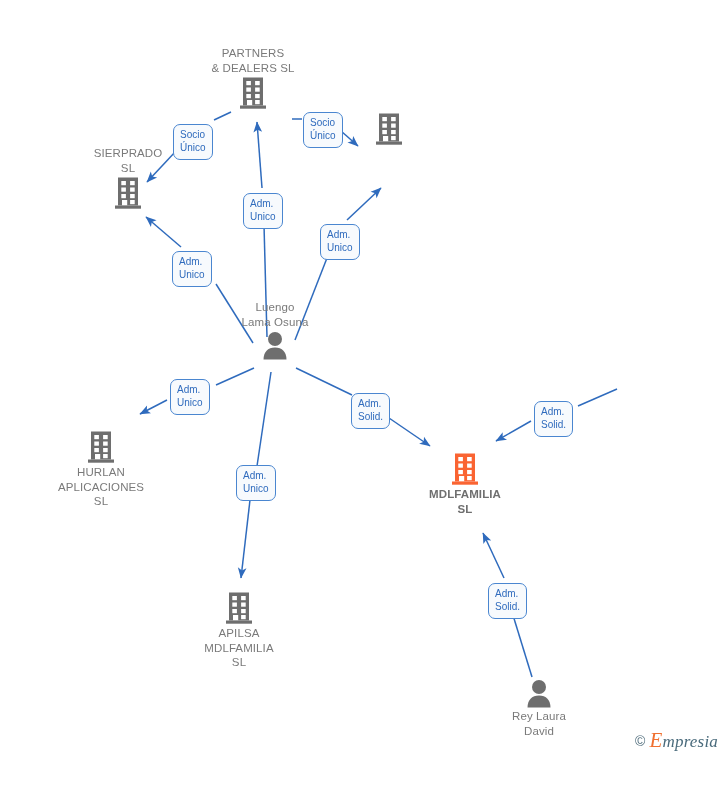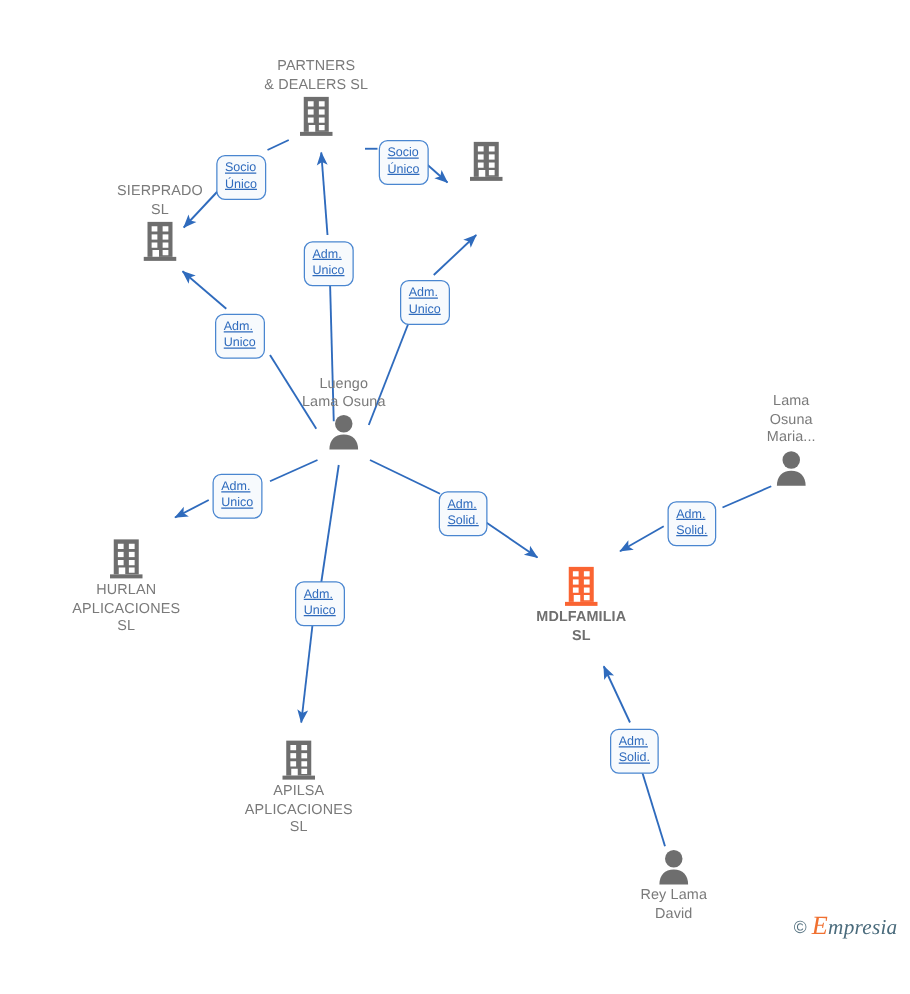--- a/index.html
+++ b/index.html
@@ -54,21 +54,20 @@
     background: #f7fafd;
     border: 1.3px solid #4a86d0;
     border-radius: 7px;
     color: #2f6bbd;
     font-size: 10px;
     line-height: 12.5px;
     padding: 4px 6px 5px 6px;
     text-align: left;
     white-space: pre-line;
     box-sizing: border-box;
-    text-decoration: underline;
   }
   #watermark {
     position: absolute;
     right: 10px;
     bottom: 7px;
     z-index: 9;
     display: flex;
     align-items: center;
     gap: 4px;
     user-select: none;
@@ -219,57 +218,48 @@
         <rect x="17.1" y="5" width="4.6" height="4.2" fill="#fff"></rect>
       <rect x="8.3" y="11.5" width="4.6" height="4.2" fill="#fff"></rect>
         <rect x="17.1" y="11.5" width="4.6" height="4.2" fill="#fff"></rect>
       <rect x="8.3" y="18" width="4.6" height="4.2" fill="#fff"></rect>
         <rect x="17.1" y="18" width="4.6" height="4.2" fill="#fff"></rect>
       <rect x="9" y="24" width="5.2" height="5.5" fill="#fff"></rect>
       <rect x="17.1" y="24" width="4.6" height="4.2" fill="#fff"></rect>
       <rect x="2" y="29.5" width="26" height="3.2" fill="#6e6e6e"></rect>
     </svg>
     <div class="node-label below">APILSA
-APLICACIONES
+MDLFAMILIA
 SL</div>
   </div>
 
   <div class="node highlight" style="left:465px; top:452px;">
     <svg class="node-icon" width="30" height="34" viewBox="0 0 30 34">
       <rect x="5" y="1.5" width="20" height="28" fill="#fa6432"></rect>
       <rect x="8.3" y="5" width="4.6" height="4.2" fill="#fff"></rect>
         <rect x="17.1" y="5" width="4.6" height="4.2" fill="#fff"></rect>
       <rect x="8.3" y="11.5" width="4.6" height="4.2" fill="#fff"></rect>
         <rect x="17.1" y="11.5" width="4.6" height="4.2" fill="#fff"></rect>
       <rect x="8.3" y="18" width="4.6" height="4.2" fill="#fff"></rect>
         <rect x="17.1" y="18" width="4.6" height="4.2" fill="#fff"></rect>
       <rect x="9" y="24" width="5.2" height="5.5" fill="#fff"></rect>
       <rect x="17.1" y="24" width="4.6" height="4.2" fill="#fff"></rect>
       <rect x="2" y="29.5" width="26" height="3.2" fill="#fa6432"></rect>
     </svg>
     <div class="node-label below">MDLFAMILIA
 SL</div>
   </div>
 
-  <div class="node" style="left:633px; top:314px;">
-    <div class="node-label above">Lama
-Osuna
-Maria...</div>
-    <svg class="node-icon" width="28" height="30" viewBox="0 0 28 30">
-      <circle cx="14" cy="9" r="7" fill="#6e6e6e"></circle>
-      <path d="M14,17.5 C21.2,17.5 25.5,22.2 25.5,29.5 L2.5,29.5 C2.5,22.2 6.8,17.5 14,17.5 Z" fill="#6e6e6e"></path>
-    </svg>
-  </div>
 
   <div class="node" style="left:539px; top:678px;">
     <svg class="node-icon" width="28" height="30" viewBox="0 0 28 30">
       <circle cx="14" cy="9" r="7" fill="#6e6e6e"></circle>
       <path d="M14,17.5 C21.2,17.5 25.5,22.2 25.5,29.5 L2.5,29.5 C2.5,22.2 6.8,17.5 14,17.5 Z" fill="#6e6e6e"></path>
     </svg>
-    <div class="node-label below">Rey Lama
+    <div class="node-label below">Rey Laura
 David</div>
   </div>
 
   <div class="edge-label" style="left:173px; top:124px;">Socio
 Único</div>
   <div class="edge-label" style="left:303px; top:112px;">Socio
 Único</div>
   <div class="edge-label" style="left:243px; top:193px;">Adm.
 Unico</div>
   <div class="edge-label" style="left:320px; top:224px;">Adm.

